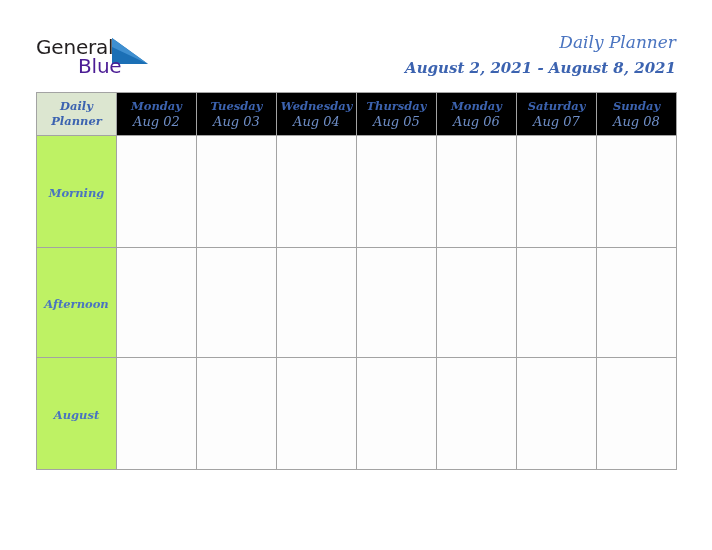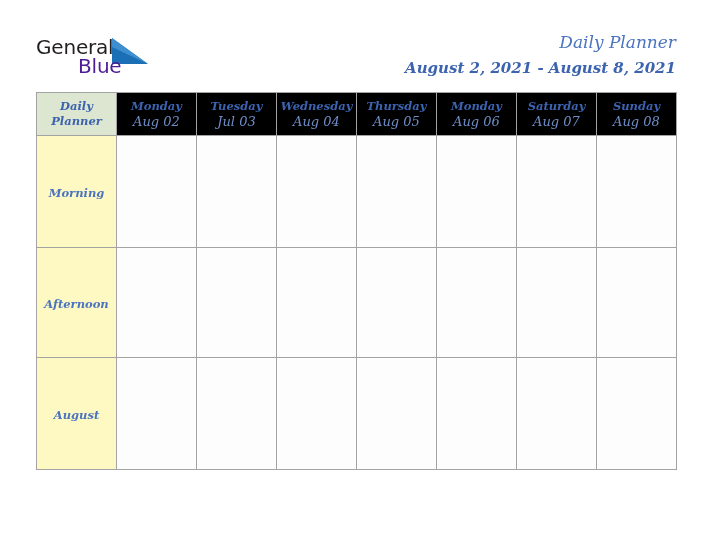--- a/index.html
+++ b/index.html
@@ -131,21 +131,21 @@
   .day-date {
     font-family: "DejaVu Serif", serif;
     font-style: italic;
     font-size: 13px;
     color: #6f8fc9;
     line-height: 15px;
   }
 
   
   .row-label-cell {
-    background: #fef9c3;
+    background: #bef264;
   }
   .row-label-text {
     font-family: "DejaVu Serif", serif;
     font-style: italic;
     font-weight: bold;
     font-size: 11.5px;
     color: #4a74c0;
   }
   .slot-cell {
     background: #fdfdfd;
@@ -193,21 +193,21 @@
       <td class="head-cell head-corner">
         <div class="corner-line">Daily</div>
         <div class="corner-line">Planner</div>
       </td>
       <td class="head-cell">
         <div class="day-name">Monday</div>
         <div class="day-date">Aug 02</div>
       </td>
       <td class="head-cell">
         <div class="day-name">Tuesday</div>
-        <div class="day-date">Jul 03</div>
+        <div class="day-date">Aug 03</div>
       </td>
       <td class="head-cell">
         <div class="day-name">Wednesday</div>
         <div class="day-date">Aug 04</div>
       </td>
       <td class="head-cell">
         <div class="day-name">Thursday</div>
         <div class="day-date">Aug 05</div>
       </td>
       <td class="head-cell">

